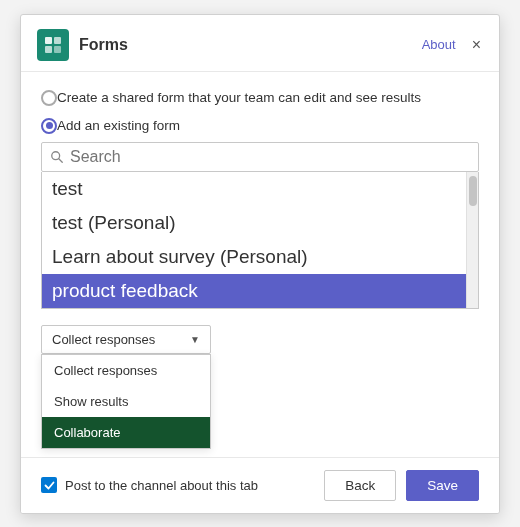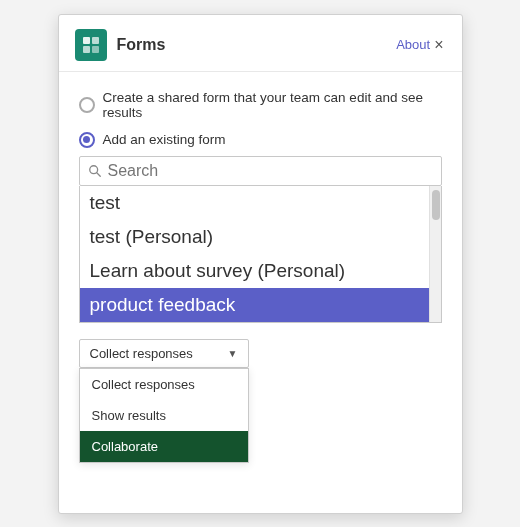--- a/index.html
+++ b/index.html
@@ -10,21 +10,21 @@
       justify-content: center;
       align-items: center;
       width: 520px;
       height: 527px;
       overflow: hidden;
     }
     .dialog {
       background: #ffffff;
       border: 1px solid #d0d0d0;
       box-shadow: 0 4px 16px rgba(0,0,0,0.15);
-      width: 405px;
+      width: 480px;
       min-height: 500px;
       display: flex;
       flex-direction: column;
       border-radius: 3px;
       overflow: hidden;
     }
     .header {
       display: flex;
       align-items: center;
       padding: 14px 16px 10px 16px;
@@ -47,21 +47,21 @@
     }
     .header-title {
       font-size: 16px;
       font-weight: 600;
       color: #333;
       flex: 1;
     }
     .header-actions {
       display: flex;
       align-items: center;
-      gap: 2px;
+      gap: 14px;
     }
     .about-link {
       font-size: 13px;
       color: #5b5fc7;
       cursor: pointer;
       text-decoration: none;
     }
     .close-btn {
       font-size: 16px;
       color: #555;
@@ -72,21 +72,20 @@
       padding: 0 2px;
     }
     .body {
       padding: 18px 20px;
       flex: 1;
     }
     .radio-option {
       display: flex;
       align-items: center;
       margin-bottom: 12px;
-      gap: 8px;
     }
     .radio-circle {
       width: 16px;
       height: 16px;
       border-radius: 50%;
       border: 2px solid #aaa;
       background: #fff;
       flex-shrink: 0;
       display: flex;
       align-items: center;
@@ -318,13 +317,25 @@
         <span class="dropdown-arrow">▼</span>
       </div>
       <div class="dropdown-menu">
         <div class="dropdown-item">Collect responses</div>
         <div class="dropdown-item">Show results</div>
         <div class="dropdown-item active">Collaborate</div>
       </div>
     </div>
   </div>
 
+  <div class="footer">
+    <div class="footer-checkbox-area">
+      <div class="checkbox-box">
+        <svg viewBox="0 0 11 11" fill="none">
+          <polyline points="1.5,5.5 4.5,8.5 9.5,2.5" stroke="white" stroke-width="1.8" stroke-linecap="round" stroke-linejoin="round"></polyline>
+        </svg>
+      </div>
+      <span class="checkbox-label">Post to the channel about this tab</span>
+    </div>
+    <button class="btn btn-secondary">Back</button>
+    <button class="btn btn-primary">Save</button>
+  </div>
 </div>
 
 </body></html>

